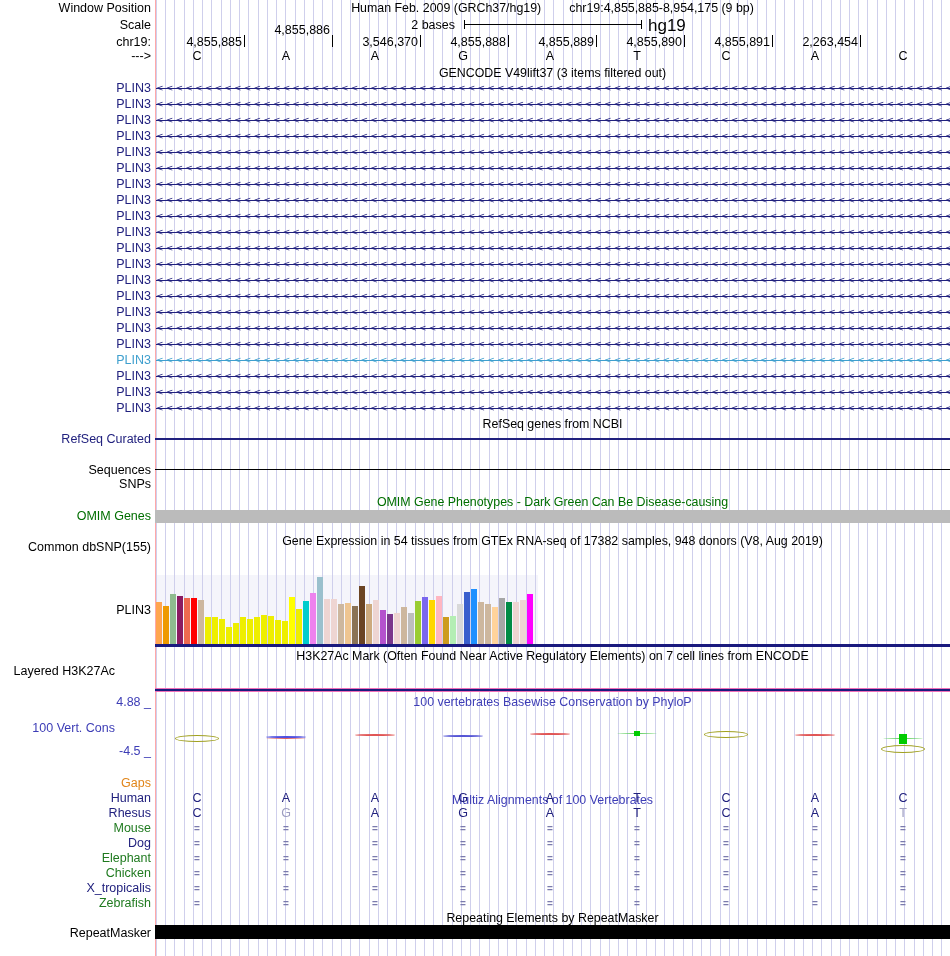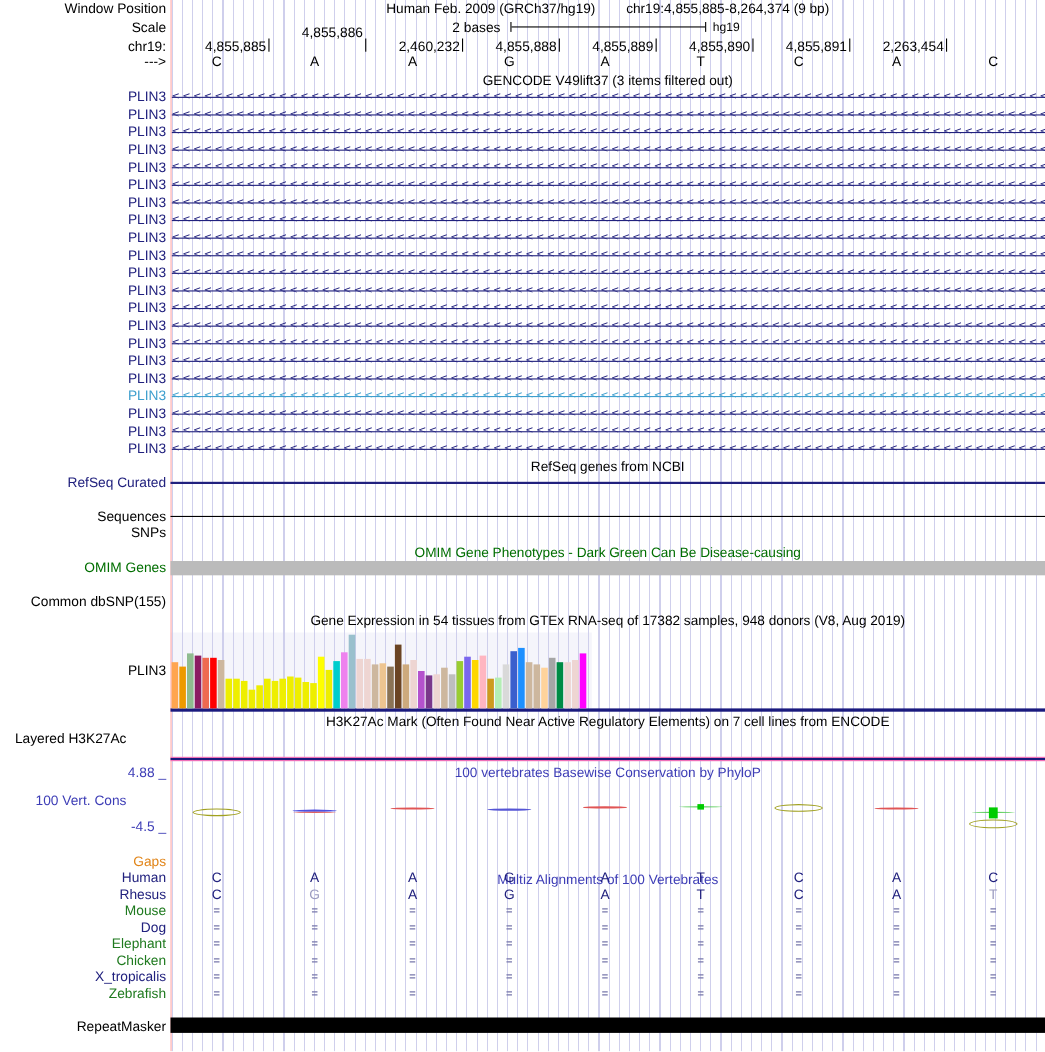--- a/index.html
+++ b/index.html
@@ -12,21 +12,21 @@
   .lbl115{position:absolute;left:0;width:115px;text-align:right;font-size:12.5px;line-height:13px;white-space:nowrap;}
   .ttl{position:absolute;left:155px;width:795px;text-align:center;font-size:12.4px;line-height:13px;white-space:nowrap;}
   .navy{color:#21217E;} .blue{color:#3D3DB6;} .green{color:#006E00;} 
   .coordlbl{position:absolute;text-align:right;font-size:12.5px;line-height:13px;}
   .tickmark{position:absolute;width:1px;height:12px;background:#000;}
   .hbase{position:absolute;width:20px;text-align:center;font-size:12.5px;line-height:13px;}
   .ruler{position:absolute;left:464px;top:20px;width:176px;height:9px;
     border-left:1px solid #000;border-right:1px solid #000;
     background:linear-gradient(#000 0 0) center/100% 1px no-repeat;}
   .scaletext{position:absolute;left:155px;top:19px;width:300px;text-align:right;font-size:12.5px;line-height:13px;}
-  .hg19{position:absolute;left:648px;top:19px;font-size:11px;line-height:13px;}
+  .hg19{position:absolute;left:648px;top:19px;font-size:17px;line-height:13px;}
   .arrowrow{position:absolute;left:156px;width:794px;height:16px;overflow:hidden;}
   .hline{position:absolute;top:7.5px;left:0;right:0;height:1px;background:currentColor;}
   .chars{position:absolute;left:0;top:0;font-family:"DejaVu Sans",sans-serif;font-size:9px;
     letter-spacing:2.2px;line-height:16px;white-space:nowrap;}
   .trackline{position:absolute;left:155px;width:795px;}
   .chartbg{position:absolute;left:155px;top:575px;width:383px;height:69px;background:#F5F5FB;}
   .barwrap{position:absolute;left:156px;top:577px;width:380px;height:67px;display:flex;align-items:flex-end;}
   .bar{width:6px;margin-right:1px;}
   .layerline{position:absolute;left:155px;top:688px;width:795px;height:4px;
     background:linear-gradient(#F070B8 0 1px,#1A1A7E 1px 3px,#F070B8 3px 4px);}
@@ -42,21 +42,21 @@
 </style>
 </head>
 <body>
 
 <div id="root">
   <div class="chartbg"></div>
   <div class="gridbg"></div>
   <div class="redline"></div>
 
   <div class="lbl" style="top:2px">Window Position</div>
-  <div class="ttl" style="top:2px"><span>Human Feb. 2009 (GRCh37/hg19)</span><span style="display:inline-block;margin-left:28px">chr19:4,855,885-8,264,374 (9 bp)</span></div>
+  <div class="ttl" style="top:2px"><span>Human Feb. 2009 (GRCh37/hg19)</span><span style="display:inline-block;margin-left:28px">chr19:4,855,885-8,954,175 (9 bp)</span></div>
 
   <div class="lbl" style="top:19px">Scale</div>
   <div class="scaletext">2 bases</div>
   <div class="ruler"></div>
   <div class="hg19">hg19</div>
 
   <div class="lbl" style="top:36px">chr19:</div>
   <div class="lbl" style="top:50px">---&gt;</div>
 
   <div class="ttl" style="top:67px">GENCODE V49lift37 (3 items filtered out)</div>
@@ -69,42 +69,43 @@
   <div class="trackline" style="top:469px;height:1px;background:#000"></div>
 
   <div class="lbl" style="top:478px">SNPs</div>
 
   <div class="ttl green" style="top:496px">OMIM Gene Phenotypes - Dark Green Can Be Disease-causing</div>
   <div class="lbl green" style="top:510px">OMIM Genes</div>
   <div class="graybar"></div>
 
   <div class="lbl" style="top:541px">Common dbSNP(155)</div>
 
-  <div class="ttl" style="top:558px">Gene Expression in 54 tissues from GTEx RNA-seq of 17382 samples, 948 donors (V8, Aug 2019)</div>
+  <div class="ttl" style="top:535px">Gene Expression in 54 tissues from GTEx RNA-seq of 17382 samples, 948 donors (V8, Aug 2019)</div>
   <div class="lbl" style="top:604px">PLIN3</div>
   <div class="trackline" style="top:644px;height:3px;background:#1A1A7E"></div>
 
   <div class="ttl" style="top:650px">H3K27Ac Mark (Often Found Near Active Regulatory Elements) on 7 cell lines from ENCODE</div>
   <div class="lbl115" style="top:665px">Layered H3K27Ac</div>
   <div class="layerline"></div>
 
   <div class="lbl blue" style="top:696px">4.88 _</div>
   <div class="ttl blue" style="top:696px">100 vertebrates Basewise Conservation by PhyloP</div>
   <div class="lbl115 blue" style="top:722px">100 Vert. Cons</div>
   <div class="lbl blue" style="top:745px">-4.5 _</div>
 
   <div class="ttl blue" style="top:794px">Multiz Alignments of 100 Vertebrates</div>
 
+  <div class="ttl" style="top:912px">Repeating Elements by RepeatMasker</div>
   <div class="lbl" style="top:927px">RepeatMasker</div>
   <div class="blackbar"></div>
 <div class="coordlbl" style="left: 159px; top: 36px; width: 83px;">4,855,885</div>
     <div class="tickmark" style="left: 244px; top: 35px;"></div>
     <div class="coordlbl" style="left: 247px; top: 24px; width: 83px;">4,855,886</div>
     <div class="tickmark" style="left: 332px; top: 35px;"></div>
-    <div class="coordlbl" style="left: 335px; top: 36px; width: 83px;">2,460,232</div>
+    <div class="coordlbl" style="left: 335px; top: 36px; width: 83px;">3,546,370</div>
     <div class="tickmark" style="left: 420px; top: 35px;"></div>
     <div class="coordlbl" style="left: 423px; top: 36px; width: 83px;">4,855,888</div>
     <div class="tickmark" style="left: 508px; top: 35px;"></div>
     <div class="coordlbl" style="left: 511px; top: 36px; width: 83px;">4,855,889</div>
     <div class="tickmark" style="left: 596px; top: 35px;"></div>
     <div class="coordlbl" style="left: 599px; top: 36px; width: 83px;">4,855,890</div>
     <div class="tickmark" style="left: 684px; top: 35px;"></div>
     <div class="coordlbl" style="left: 687px; top: 36px; width: 83px;">4,855,891</div>
     <div class="tickmark" style="left: 772px; top: 35px;"></div>
     <div class="coordlbl" style="left: 775px; top: 36px; width: 83px;">2,263,454</div>

